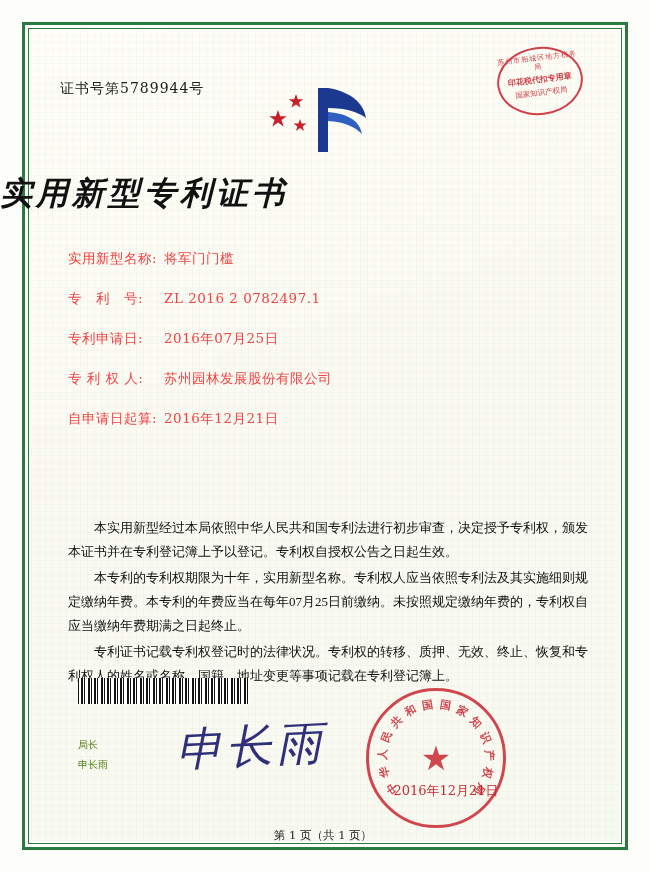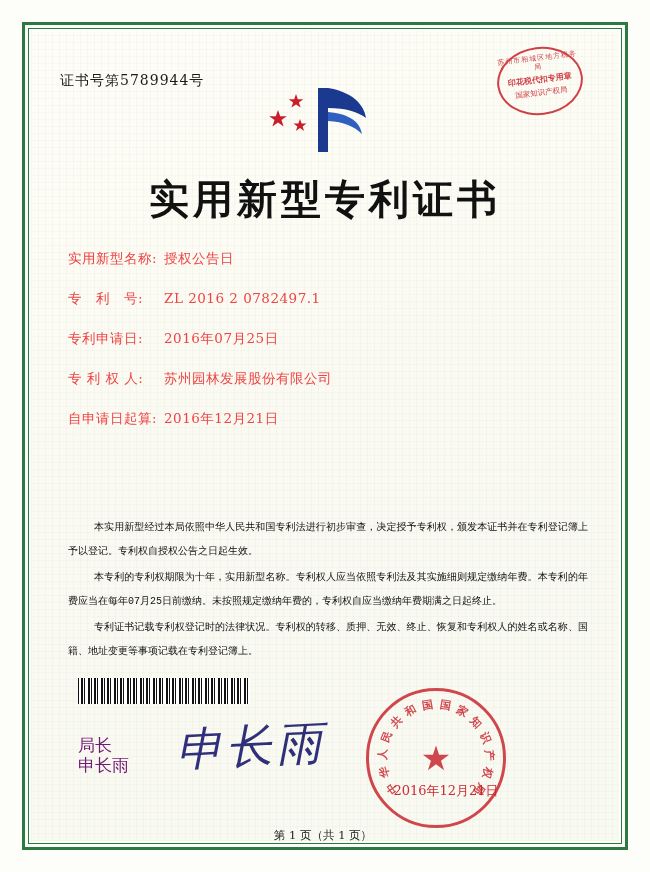--- a/index.html
+++ b/index.html
@@ -83,21 +83,21 @@
   .top-seal .ts-bot {
     font-size: 7.5px;
     line-height: 10px;
     margin-top: 3px;
   }
 
   
   .cert-no {
     position: absolute;
     left: 60px;
-    top: 72px;
+    top: 80px;
     font-size: 14px;
     color: #1b1b1b;
     letter-spacing: 1px;
     font-family: "DejaVu Serif", "Liberation Serif", serif;
   }
 
   
   .logo {
     position: absolute;
     left: 266px;
@@ -105,26 +105,26 @@
     width: 110px;
     height: 78px;
   }
 
   
   .title {
     position: absolute;
     left: 0;
     right: 0;
     top: 172px;
-    text-align: center;
-    font-size: 40px;
+    font-size: 32px;
     font-weight: bold;
     letter-spacing: 4px;
     color: #111;
     font-family: "DejaVu Serif", "Liberation Serif", serif;
+    font-style: italic;
   }
 
   
   .fields {
     position: absolute;
     left: 68px;
     top: 250px;
     right: 60px;
   }
   .field-row {
@@ -144,25 +144,25 @@
     flex: 1 1 auto;
     letter-spacing: 0.5px;
   }
 
   
   .body-text {
     position: absolute;
     left: 68px;
     right: 62px;
     top: 516px;
-    font-size: 10px;
+    font-size: 13px;
     line-height: 24px;
     color: #111;
     text-align: justify;
-    font-family: Liberation Mono, monospace;
+    font-family: Liberation Serif, serif;
   }
   .body-text p {
     margin: 0 0 2px 0;
     text-indent: 26px;
   }
 
   
   .barcode {
     position: absolute;
     left: 78px;
@@ -180,23 +180,23 @@
       #111 10px, #111 12px,
       #fff 12px, #fff 13px
     );
   }
 
   
   .director {
     position: absolute;
     left: 78px;
     top: 735px;
-    font-size: 17px;
+    font-size: 10px;
     line-height: 20px;
-    color: #701a75;
+    color: #4d7c0f;
     font-family: "DejaVu Serif", "Liberation Serif", serif;
   }
   .signature {
     position: absolute;
     left: 176px;
     top: 716px;
     font-size: 46px;
     color: #1a1a6e;
     font-family: "DejaVu Serif", "Liberation Serif", serif;
     font-style: italic;
@@ -295,21 +295,21 @@
       <path d="M62 10 C86 14, 98 26, 100 40 C92 34, 80 30, 62 30 Z" fill="#1b3a8f"></path>
       <path d="M62 34 C84 36, 94 44, 96 56 C88 48, 78 44, 62 43 Z" fill="#2f5fc0"></path>
     </svg>
   </div>
 
   <div class="title">实用新型专利证书</div>
 
   <div class="fields">
     <div class="field-row">
       <div class="field-label">实用新型名称:</div>
-      <div class="field-value">授权公告日</div>
+      <div class="field-value">将军门门槛</div>
     </div>
     <div class="field-row">
       <div class="field-label">专　利　号:</div>
       <div class="field-value">ZL 2016 2 0782497.1</div>
     </div>
     <div class="field-row">
       <div class="field-label">专利申请日:</div>
       <div class="field-value">2016年07月25日</div>
     </div>
     <div class="field-row">

